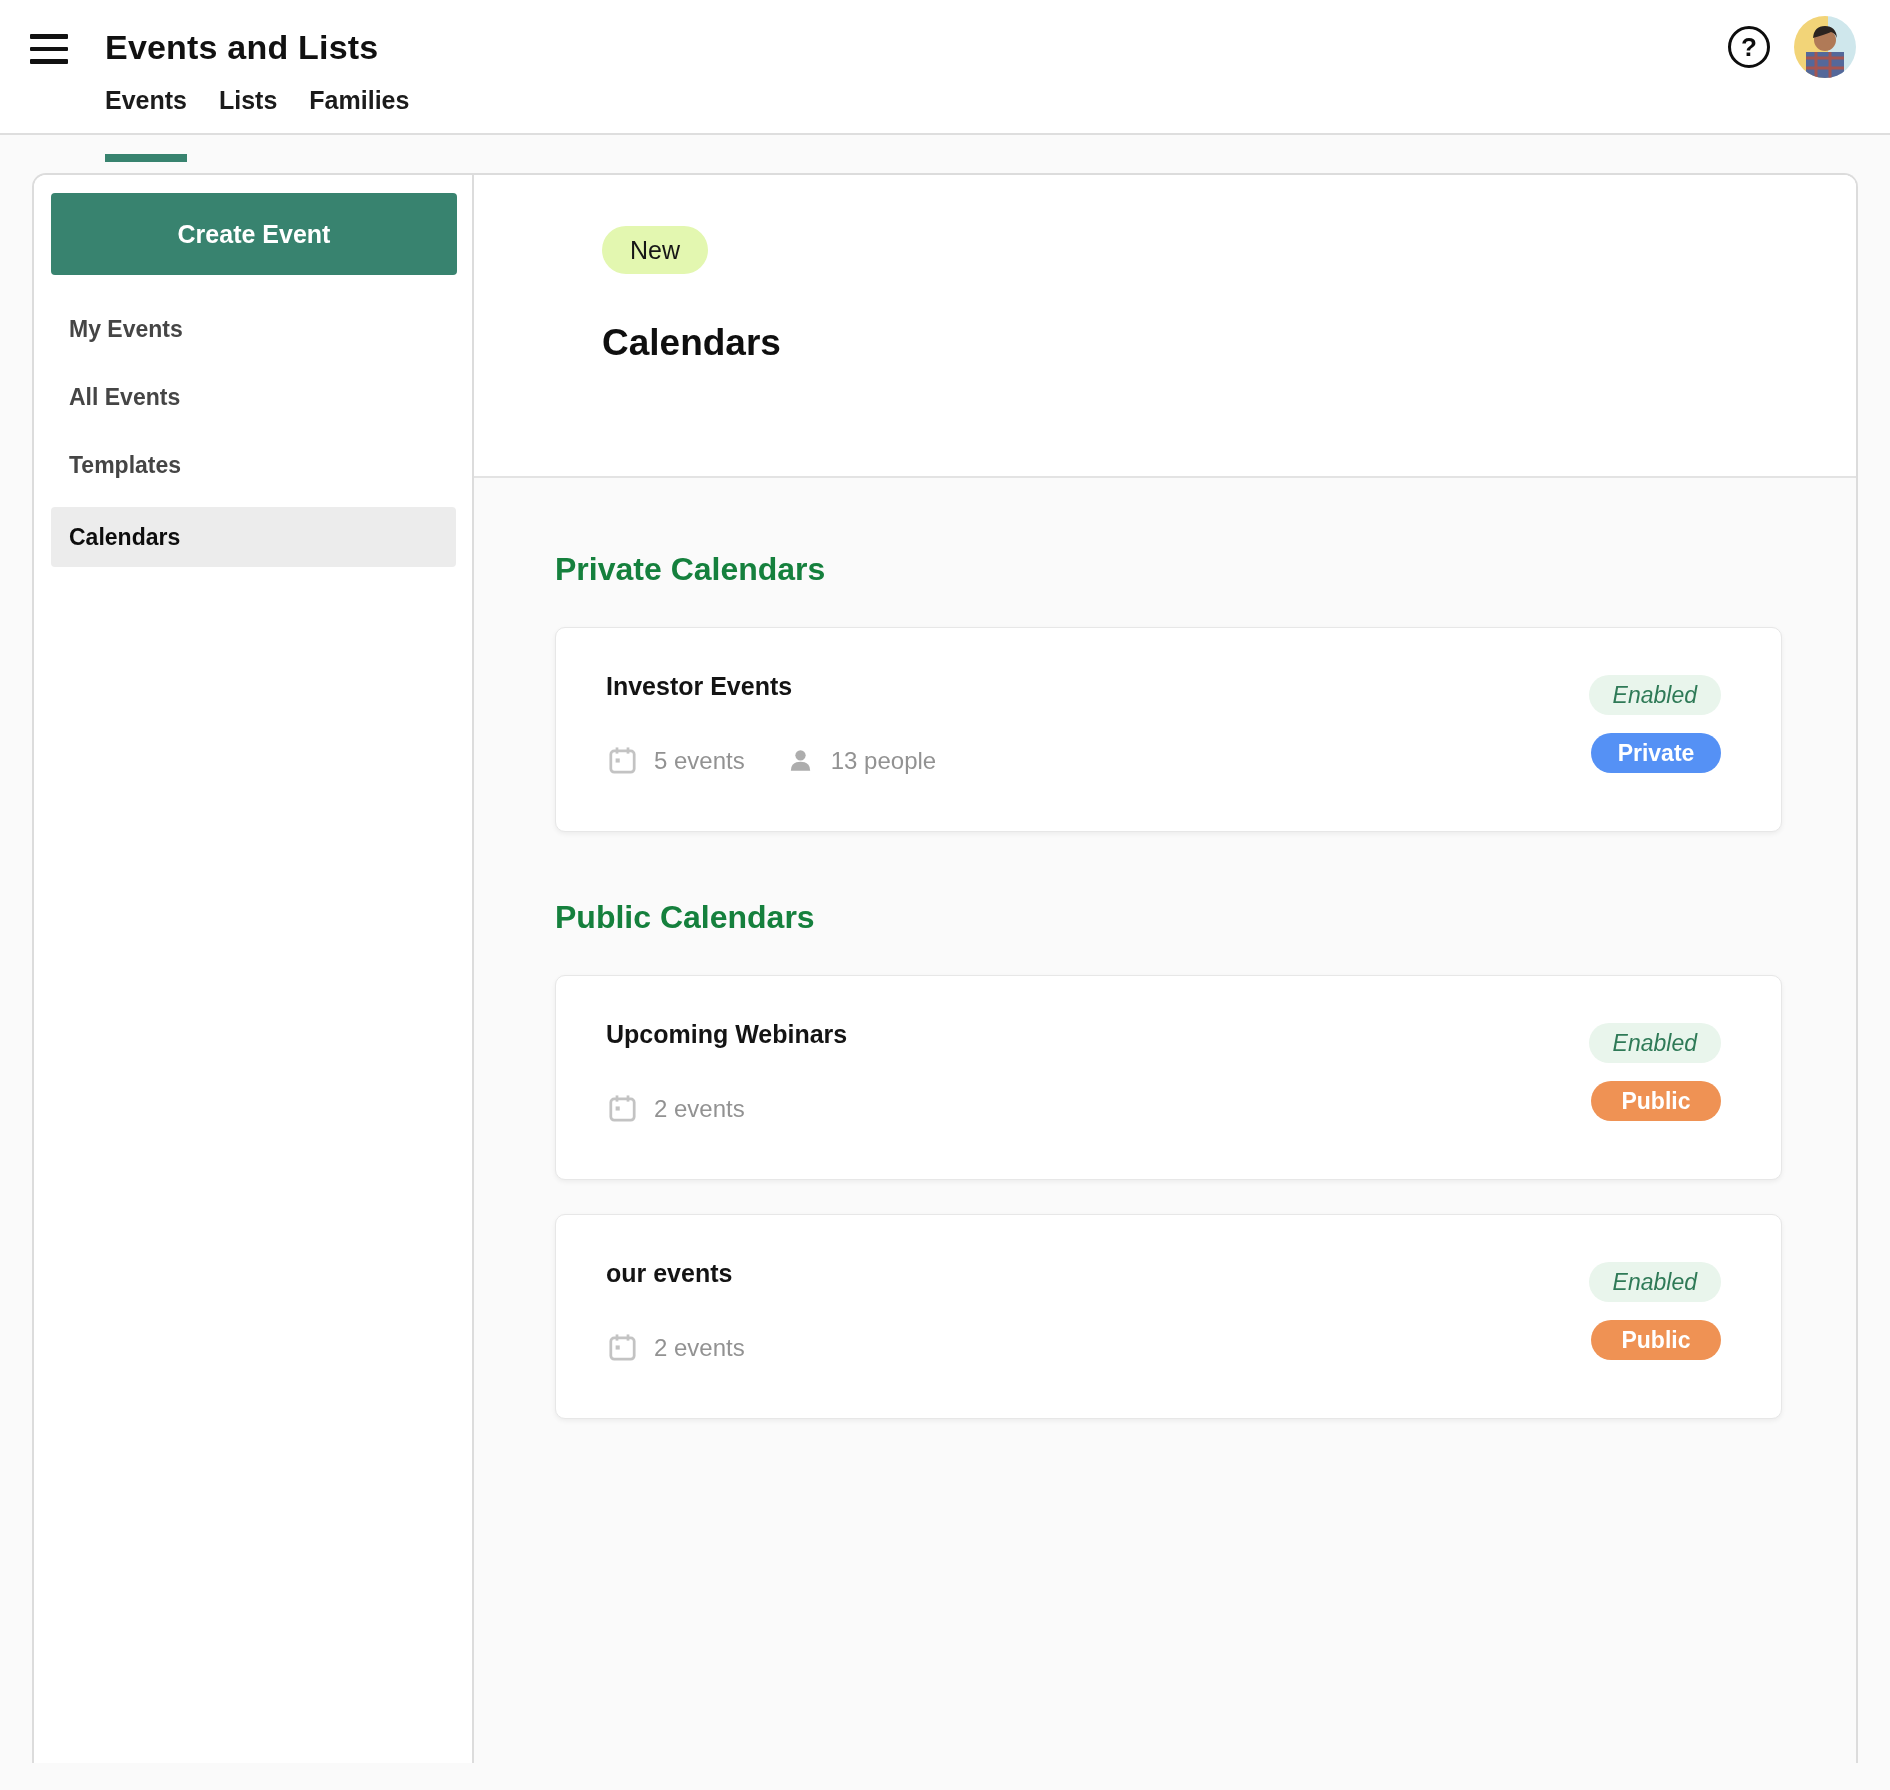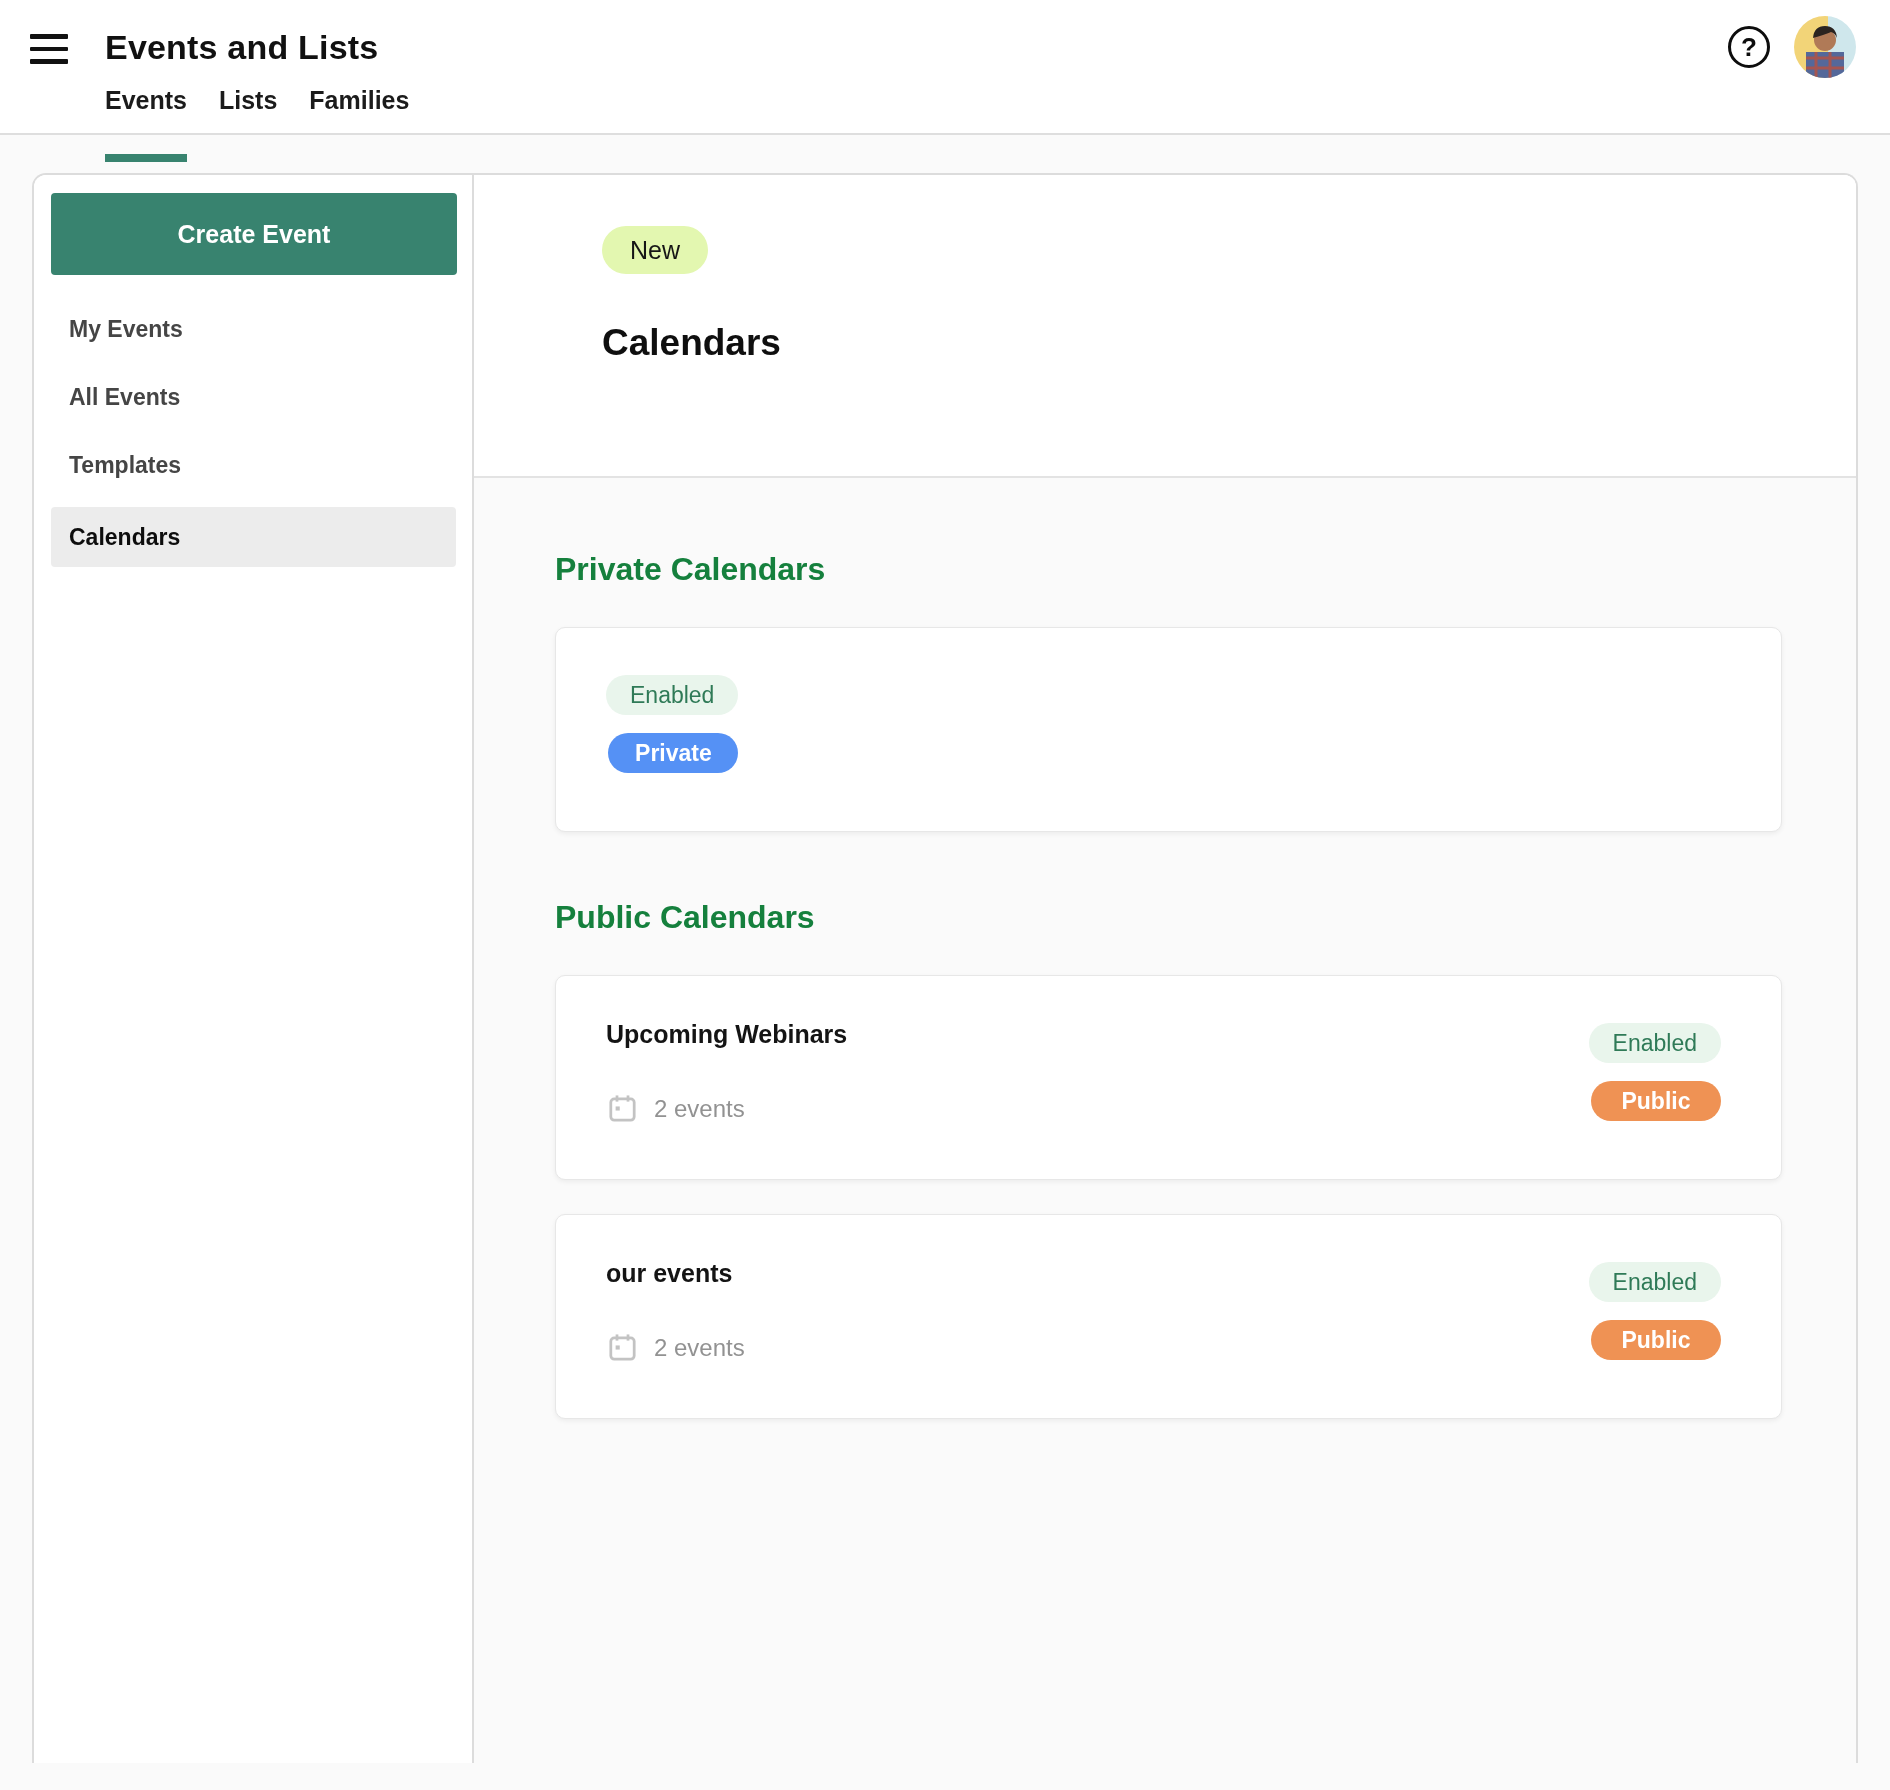--- a/index.html
+++ b/index.html
@@ -55,21 +55,21 @@
   .cal-card { margin-top:37px; height:205px; background:#ffffff; border:1px solid #e7e7e7; border-radius:10px;
     box-shadow:0 2px 5px rgba(0,0,0,.06); display:flex; justify-content:space-between;
     padding:44px 60px 0 50px; cursor:pointer; }
   .card-title { font-size:25px; font-weight:700; color:#141414; }
   .meta-row { display:flex; align-items:center; gap:40px; margin-top:43px; color:#929292; font-size:24px; }
   .meta-item { display:flex; align-items:center; gap:15px; }
   .meta-item svg { display:block; }
   .badge-col { display:flex; flex-direction:column; align-items:flex-end; gap:18px; padding-top:3px; }
   .pill { height:40px; min-width:130px; padding:0 24px; border-radius:999px; display:flex; align-items:center;
     justify-content:center; font-size:23px; }
-  .pill-enabled { background:#e9f5ec; color:#2f7a57; font-weight:500; }
+  .pill-enabled { background:#e9f5ec; color:#2f7a57; font-weight:500;font-style:italic; }
   .pill-private { background:#5591f5; color:#fff; font-weight:700; }
   .pill-public  { background:#ef9254; color:#fff; font-weight:700; }
 </style>
 </head>
 <body>
 
 <header class="appbar">
   <div class="appbar-top">
     <div class="hamburger">
       <span></span>
@@ -124,65 +124,86 @@
       <span class="new-badge">New</span>
       <h1 class="page-title">Calendars</h1>
     </div>
 
     <div class="main-body">
 
 
       <h2 class="section-heading sh-private">Private Calendars</h2>
 
       <div class="cal-card">
-        <div class="badge-col">
-          <span class="pill pill-enabled">Enabled</span>
-          <span class="pill pill-private">Private</span>
-        </div>
-      </div>
-
-      <h2 class="section-heading sh-public">Public Calendars</h2>
-
-      <div class="cal-card">
         <div>
-          <div class="card-title">Upcoming Webinars</div>
+          <div class="card-title">Investor Events</div>
           <div class="meta-row">
             <span class="meta-item">
               <svg width="33" height="33" viewBox="0 0 24 24">
                 <rect x="3.5" y="5" width="17" height="15.5" rx="2.5" fill="none" stroke="#c3c3c3" stroke-width="2"></rect>
                 <line x1="8" y1="2.5" x2="8" y2="7" stroke="#c3c3c3" stroke-width="2"></line>
                 <line x1="16" y1="2.5" x2="16" y2="7" stroke="#c3c3c3" stroke-width="2"></line>
                 <rect x="7" y="10.5" width="3" height="3" fill="#c3c3c3"></rect>
               </svg>
-              <span>2 events</span>
+              <span>5 events</span>
+            </span>
+            <span class="meta-item">
+              <svg width="31" height="31" viewBox="0 0 24 24">
+                <circle cx="12" cy="8" r="4" fill="#adadad"></circle>
+                <path d="M4.5 20 q0 -7 7.5 -7 q7.5 0 7.5 7 z" fill="#adadad"></path>
+              </svg>
+              <span>13 people</span>
             </span>
           </div>
         </div>
         <div class="badge-col">
           <span class="pill pill-enabled">Enabled</span>
-          <span class="pill pill-public">Public</span>
-        </div>
-      </div>
-
-      <div class="cal-card" style="margin-top:34px">
+          <span class="pill pill-private">Private</span>
+        </div>
+      </div>
+
+      <h2 class="section-heading sh-public">Public Calendars</h2>
+
+      <div class="cal-card">
         <div>
-          <div class="card-title">our events</div>
+          <div class="card-title">Upcoming Webinars</div>
           <div class="meta-row">
             <span class="meta-item">
               <svg width="33" height="33" viewBox="0 0 24 24">
                 <rect x="3.5" y="5" width="17" height="15.5" rx="2.5" fill="none" stroke="#c3c3c3" stroke-width="2"></rect>
                 <line x1="8" y1="2.5" x2="8" y2="7" stroke="#c3c3c3" stroke-width="2"></line>
                 <line x1="16" y1="2.5" x2="16" y2="7" stroke="#c3c3c3" stroke-width="2"></line>
                 <rect x="7" y="10.5" width="3" height="3" fill="#c3c3c3"></rect>
               </svg>
               <span>2 events</span>
             </span>
           </div>
         </div>
         <div class="badge-col">
           <span class="pill pill-enabled">Enabled</span>
           <span class="pill pill-public">Public</span>
         </div>
       </div>
 
+      <div class="cal-card" style="margin-top:34px">
+        <div>
+          <div class="card-title">our events</div>
+          <div class="meta-row">
+            <span class="meta-item">
+              <svg width="33" height="33" viewBox="0 0 24 24">
+                <rect x="3.5" y="5" width="17" height="15.5" rx="2.5" fill="none" stroke="#c3c3c3" stroke-width="2"></rect>
+                <line x1="8" y1="2.5" x2="8" y2="7" stroke="#c3c3c3" stroke-width="2"></line>
+                <line x1="16" y1="2.5" x2="16" y2="7" stroke="#c3c3c3" stroke-width="2"></line>
+                <rect x="7" y="10.5" width="3" height="3" fill="#c3c3c3"></rect>
+              </svg>
+              <span>2 events</span>
+            </span>
+          </div>
+        </div>
+        <div class="badge-col">
+          <span class="pill pill-enabled">Enabled</span>
+          <span class="pill pill-public">Public</span>
+        </div>
+      </div>
+
     </div>
   </section>
 </div>
 
 </body></html>

